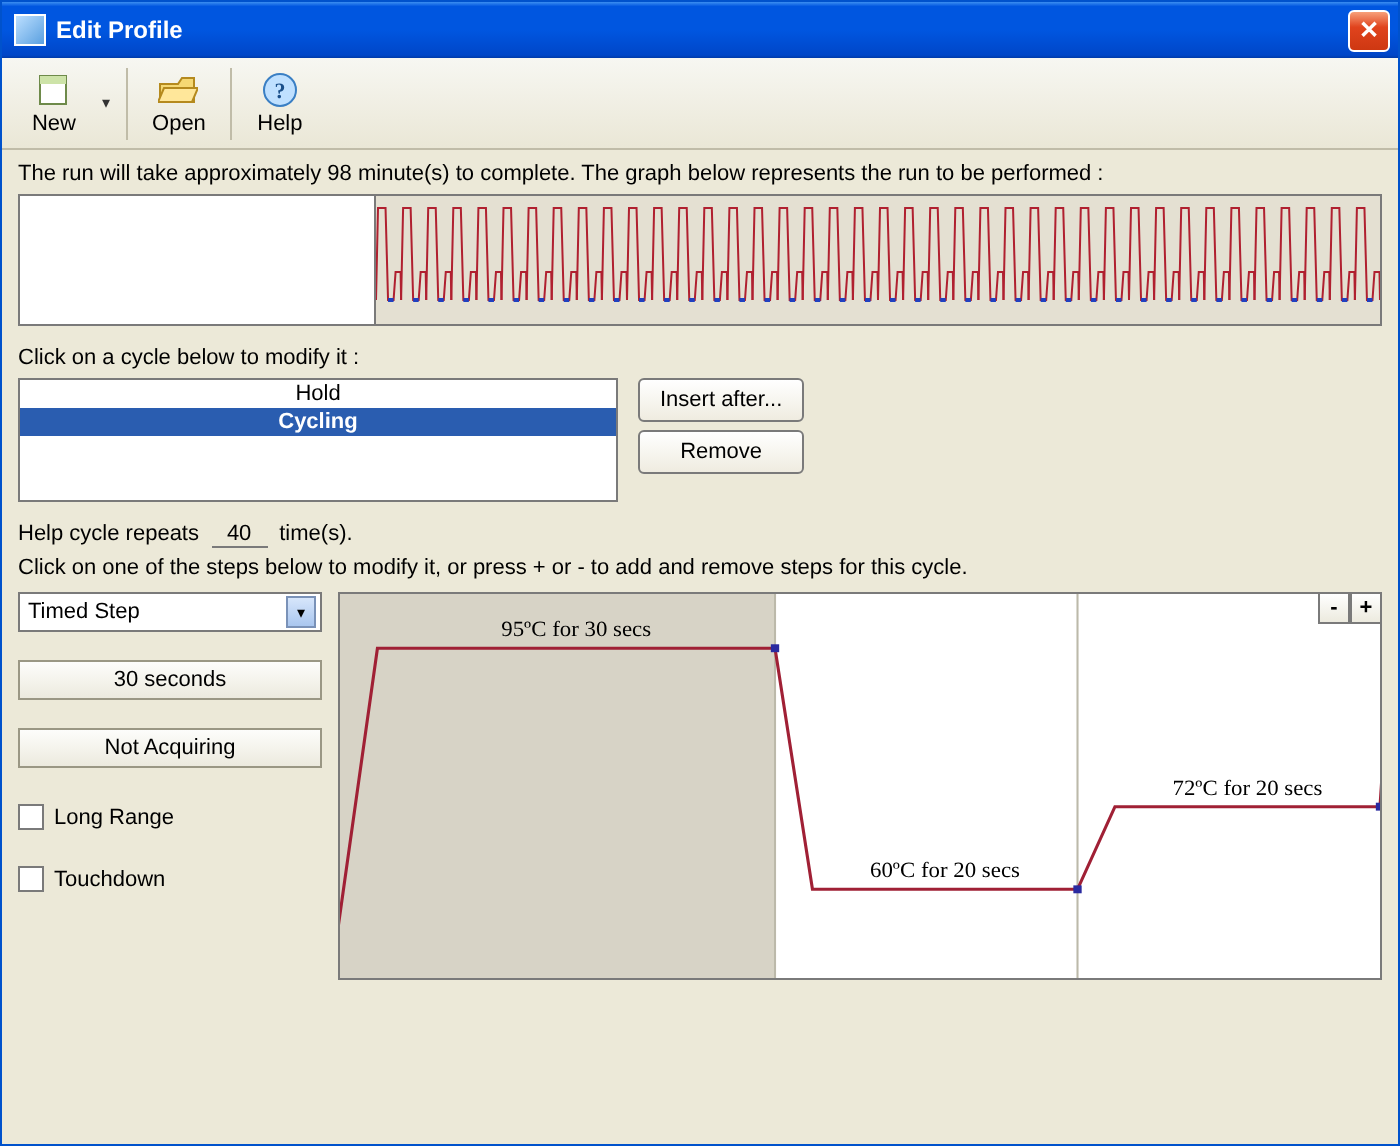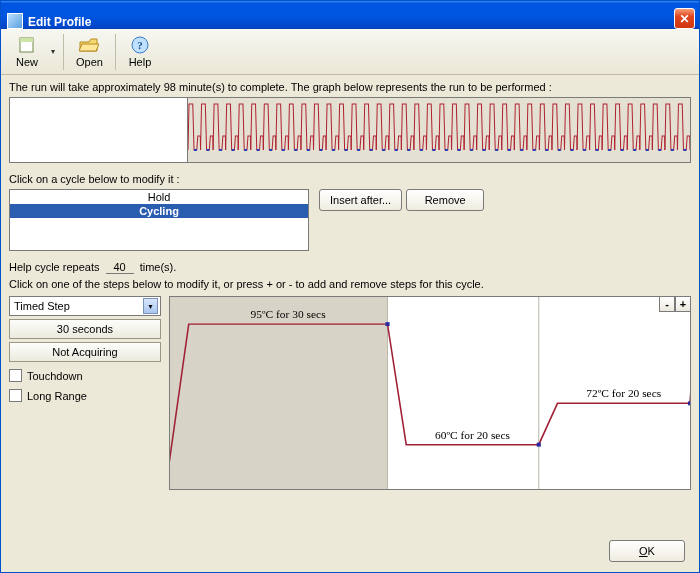--- a/index.html
+++ b/index.html
@@ -14,21 +14,21 @@
     width: 700px;
     height: 573px;
     background: #ece9d8;
     border: 1px solid #0052cc;
     position: relative;
   }
   .titlebar {
     height: 28px;
     background: linear-gradient(to bottom, #3b8ef0 0%, #0056e0 8%, #0056e0 50%, #0046c8 95%, #003aa8 100%);
     display: flex;
-    align-items: flex-end;
+    align-items: center;
     padding: 0 4px 0 6px;
     color: #fff;
     font-weight: bold;
     font-size: 12px;
   }
   .title-icon {
     width: 16px; height: 16px;
     margin-right: 5px;
     background: linear-gradient(135deg,#bcdfff,#5aa0e0);
     border:1px solid #fff;
@@ -111,21 +111,21 @@
     height:14px;
     line-height:14px;
     text-align:center;
   }
   .cycle-list .li.sel {
     background:#2a5db0;
     color:#fff;
     font-weight:bold;
   }
   .row-flex { display:flex; gap:10px; align-items:flex-start; }
-  .btn-col { display:flex; flex-direction:row; gap:4px; }
+  .btn-col { display:flex; flex-direction:column; gap:4px; }
   .xp-btn {
     min-width:78px;
     height:22px;
     padding: 0 10px;
     background: linear-gradient(to bottom,#fff,#efece0);
     border:1px solid #7a7a7a;
     border-radius:3px;
     font: 11px Tahoma,sans-serif;
     text-align:center;
     display:flex; align-items:center; justify-content:center;
@@ -140,21 +140,21 @@
     margin: 0 3px;
   }
   .step-area {
     display:flex;
     gap:8px;
     margin-top:6px;
   }
   .step-left {
     width:152px;
     display:flex;flex-direction:column;
-    gap:3px;
+    gap:14px;
   }
   .select-xp {
     height:20px;
     border:1px solid #7a7a7a;
     background:#fff;
     display:flex;align-items:center;
     padding:0 2px 0 4px;
     justify-content:space-between;
   }
   .select-xp .arrow {
@@ -380,25 +380,25 @@
       <div class="step-left">
         <div class="select-xp">
           <span>Timed Step</span>
           <span class="arrow">▾</span>
         </div>
         <div class="flat-btn">30 seconds</div>
         <div class="flat-btn">Not Acquiring</div>
 
         <div class="chk-row">
           <div class="chk"></div>
-          <span>Touchdown</span>
+          <span>Long Range</span>
         </div>
         <div class="chk-row">
           <div class="chk"></div>
-          <span>Long Range</span>
+          <span>Touchdown</span>
         </div>
       </div>
 
       <div class="chart-wrap">
         <div class="chart-buttons">
           <div class="pm-btn">-</div>
           <div class="pm-btn">+</div>
         </div>
         <svg class="chart-svg" viewBox="0 0 500 194" preserveAspectRatio="none">
           <g id="chart-bg">
@@ -415,18 +415,13 @@
           <g id="chart-labels">
               <text x="113.57142857142857" y="21.400000000000006" text-anchor="middle" font-size="11" font-family="Tahoma" fill="#000">95ºC for 30 secs</text>
               <text x="290.85714285714283" y="143.2" text-anchor="middle" font-size="11" font-family="Tahoma" fill="#000">60ºC for 20 secs</text>
               <text x="436.2857142857143" y="101.44" text-anchor="middle" font-size="11" font-family="Tahoma" fill="#000">72ºC for 20 secs</text>
             </g>
         </svg>
       </div>
     </div>
   </div>
 
-  <div class="bottom-row">
-    <div class="ok-btn">
-      <span><span class="underline">O</span>K</span>
-    </div>
-  </div>
 </div>
 
 </body></html>

